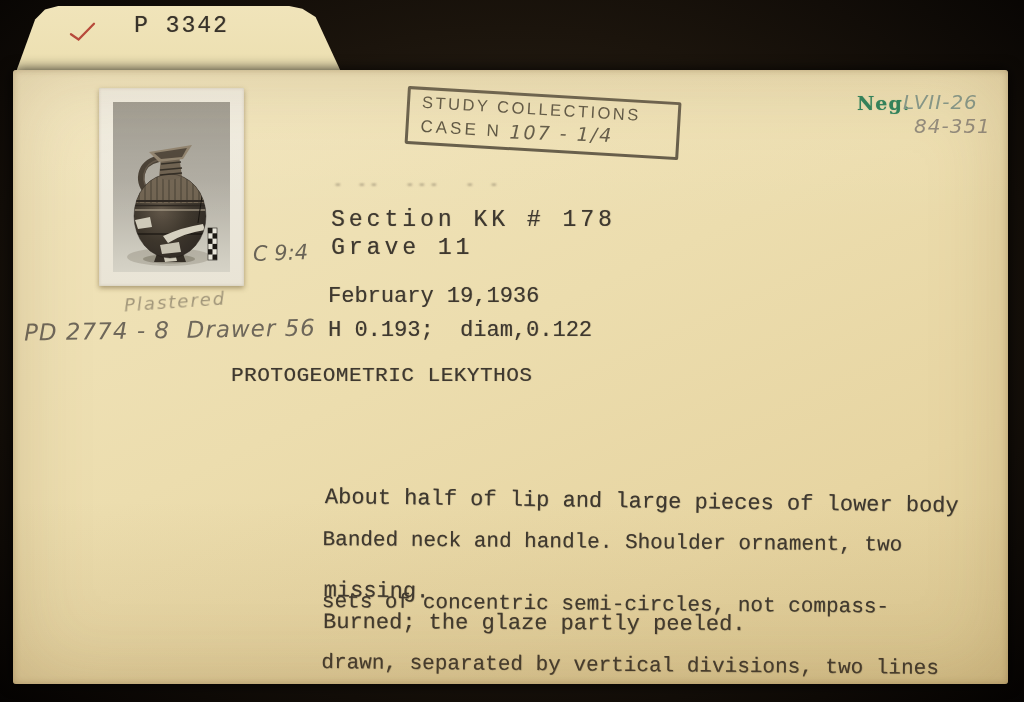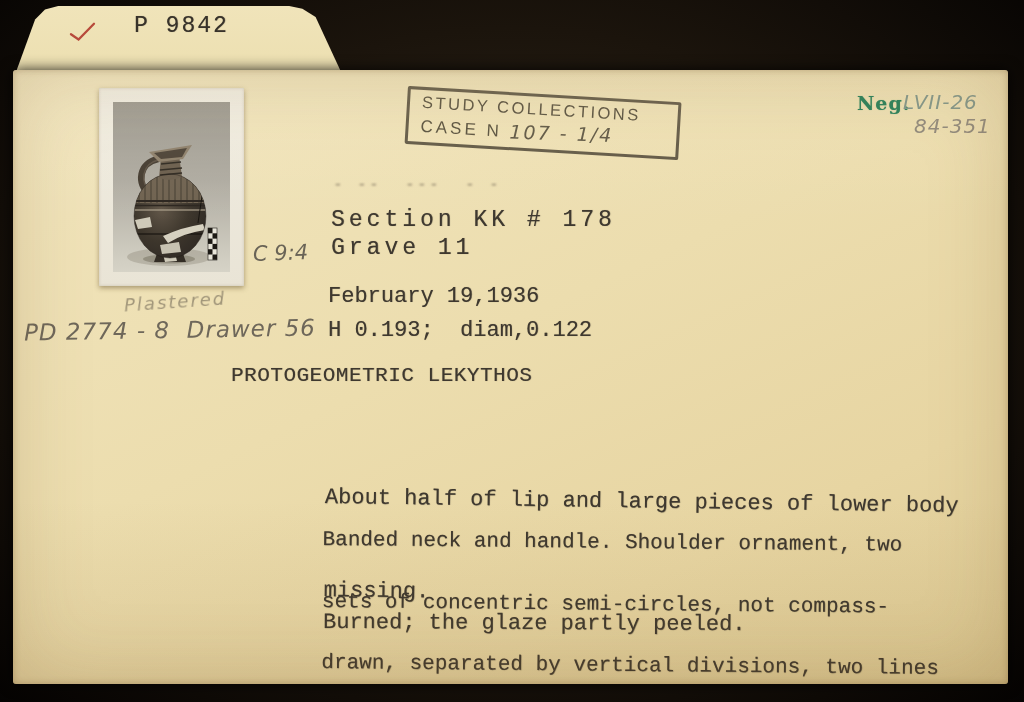--- a/index.html
+++ b/index.html
@@ -76,21 +76,21 @@
 </style>
 </head>
 <body>
 
 <div id="scene" data-name="scanned-catalog-card">
 
   <div data-name="card-tab"></div>
 
   <div data-name="card-body"></div>
 
-  <div class="typed" data-name="tab-number">P 9842</div>
+  <div class="typed" data-name="tab-number">P 3342</div>
   <span data-name="red-checkmark-icon">
     <svg width="30" height="20" viewBox="0 0 30 20">
       <path d="M3,11 L10,17 L27,3" stroke="#b23a2e" stroke-width="2.3" fill="none" stroke-linecap="round"></path>
     </svg>
   </span>
 
   <div data-name="study-collections-stamp">
     <div data-name="stamp-line-1">STUDY COLLECTIONS</div>
     <div class="stamp-row2" data-name="stamp-line-2">
       <span data-name="stamp-case-label">CASE N</span>

